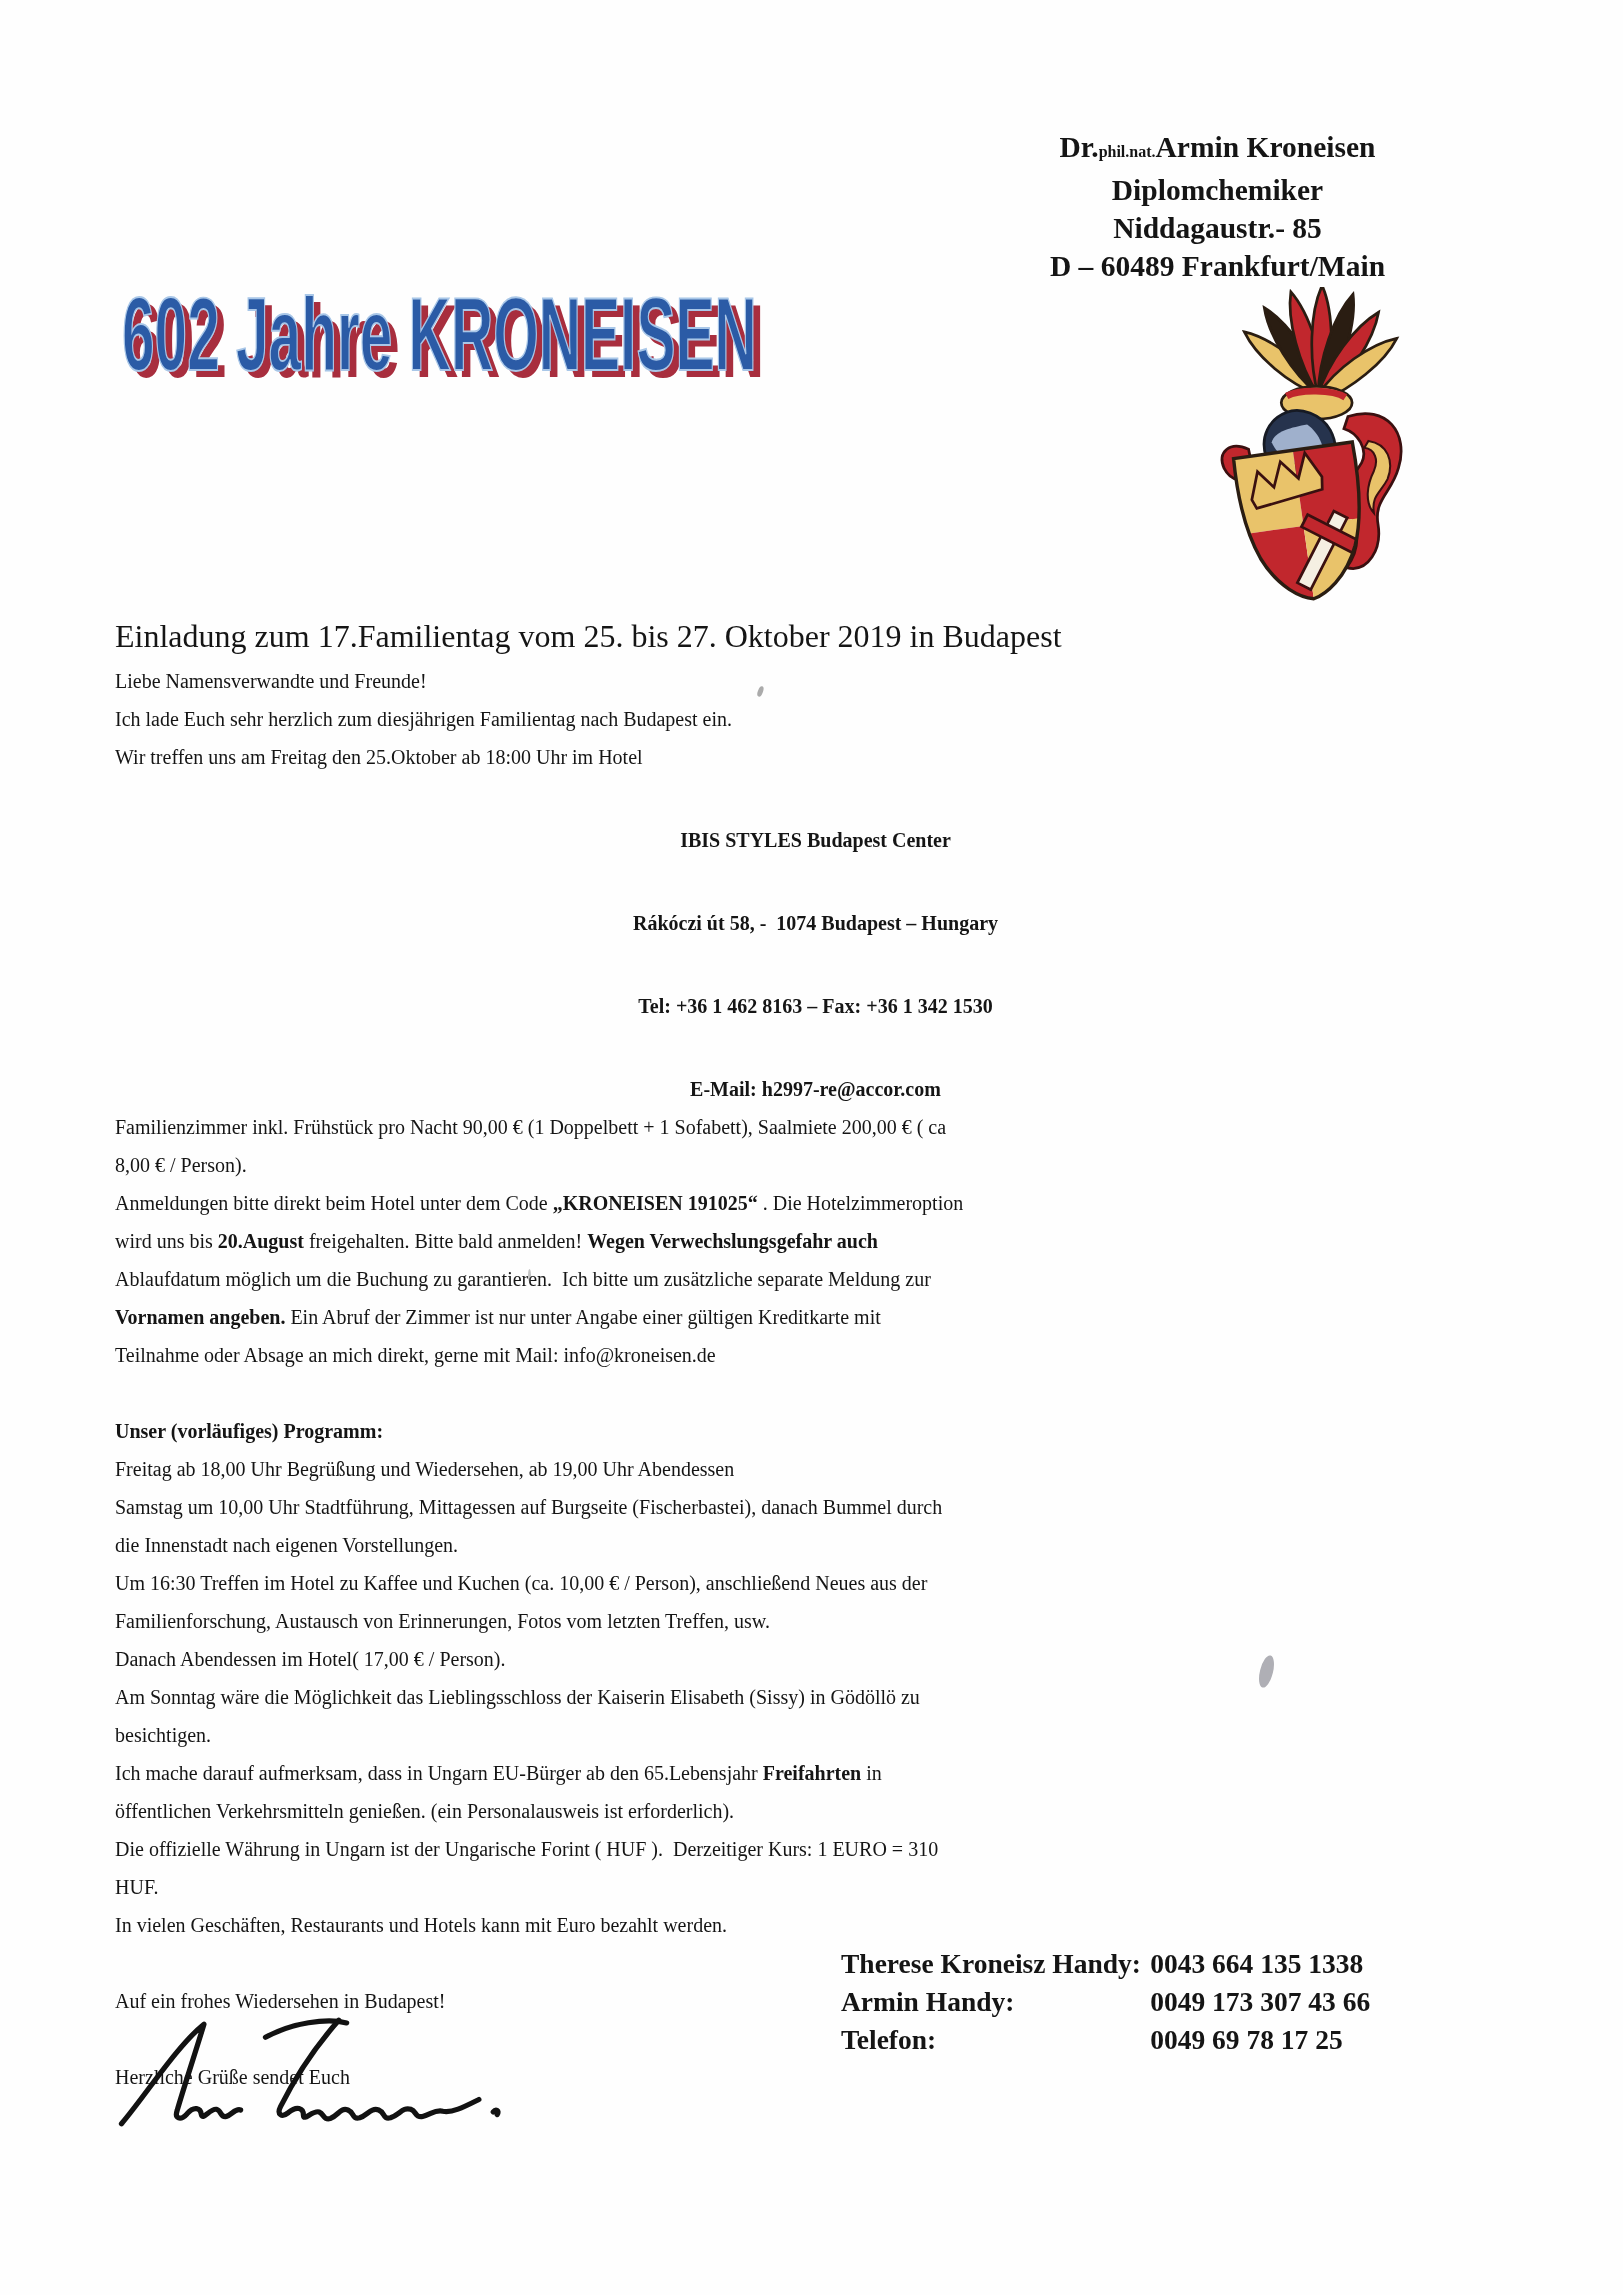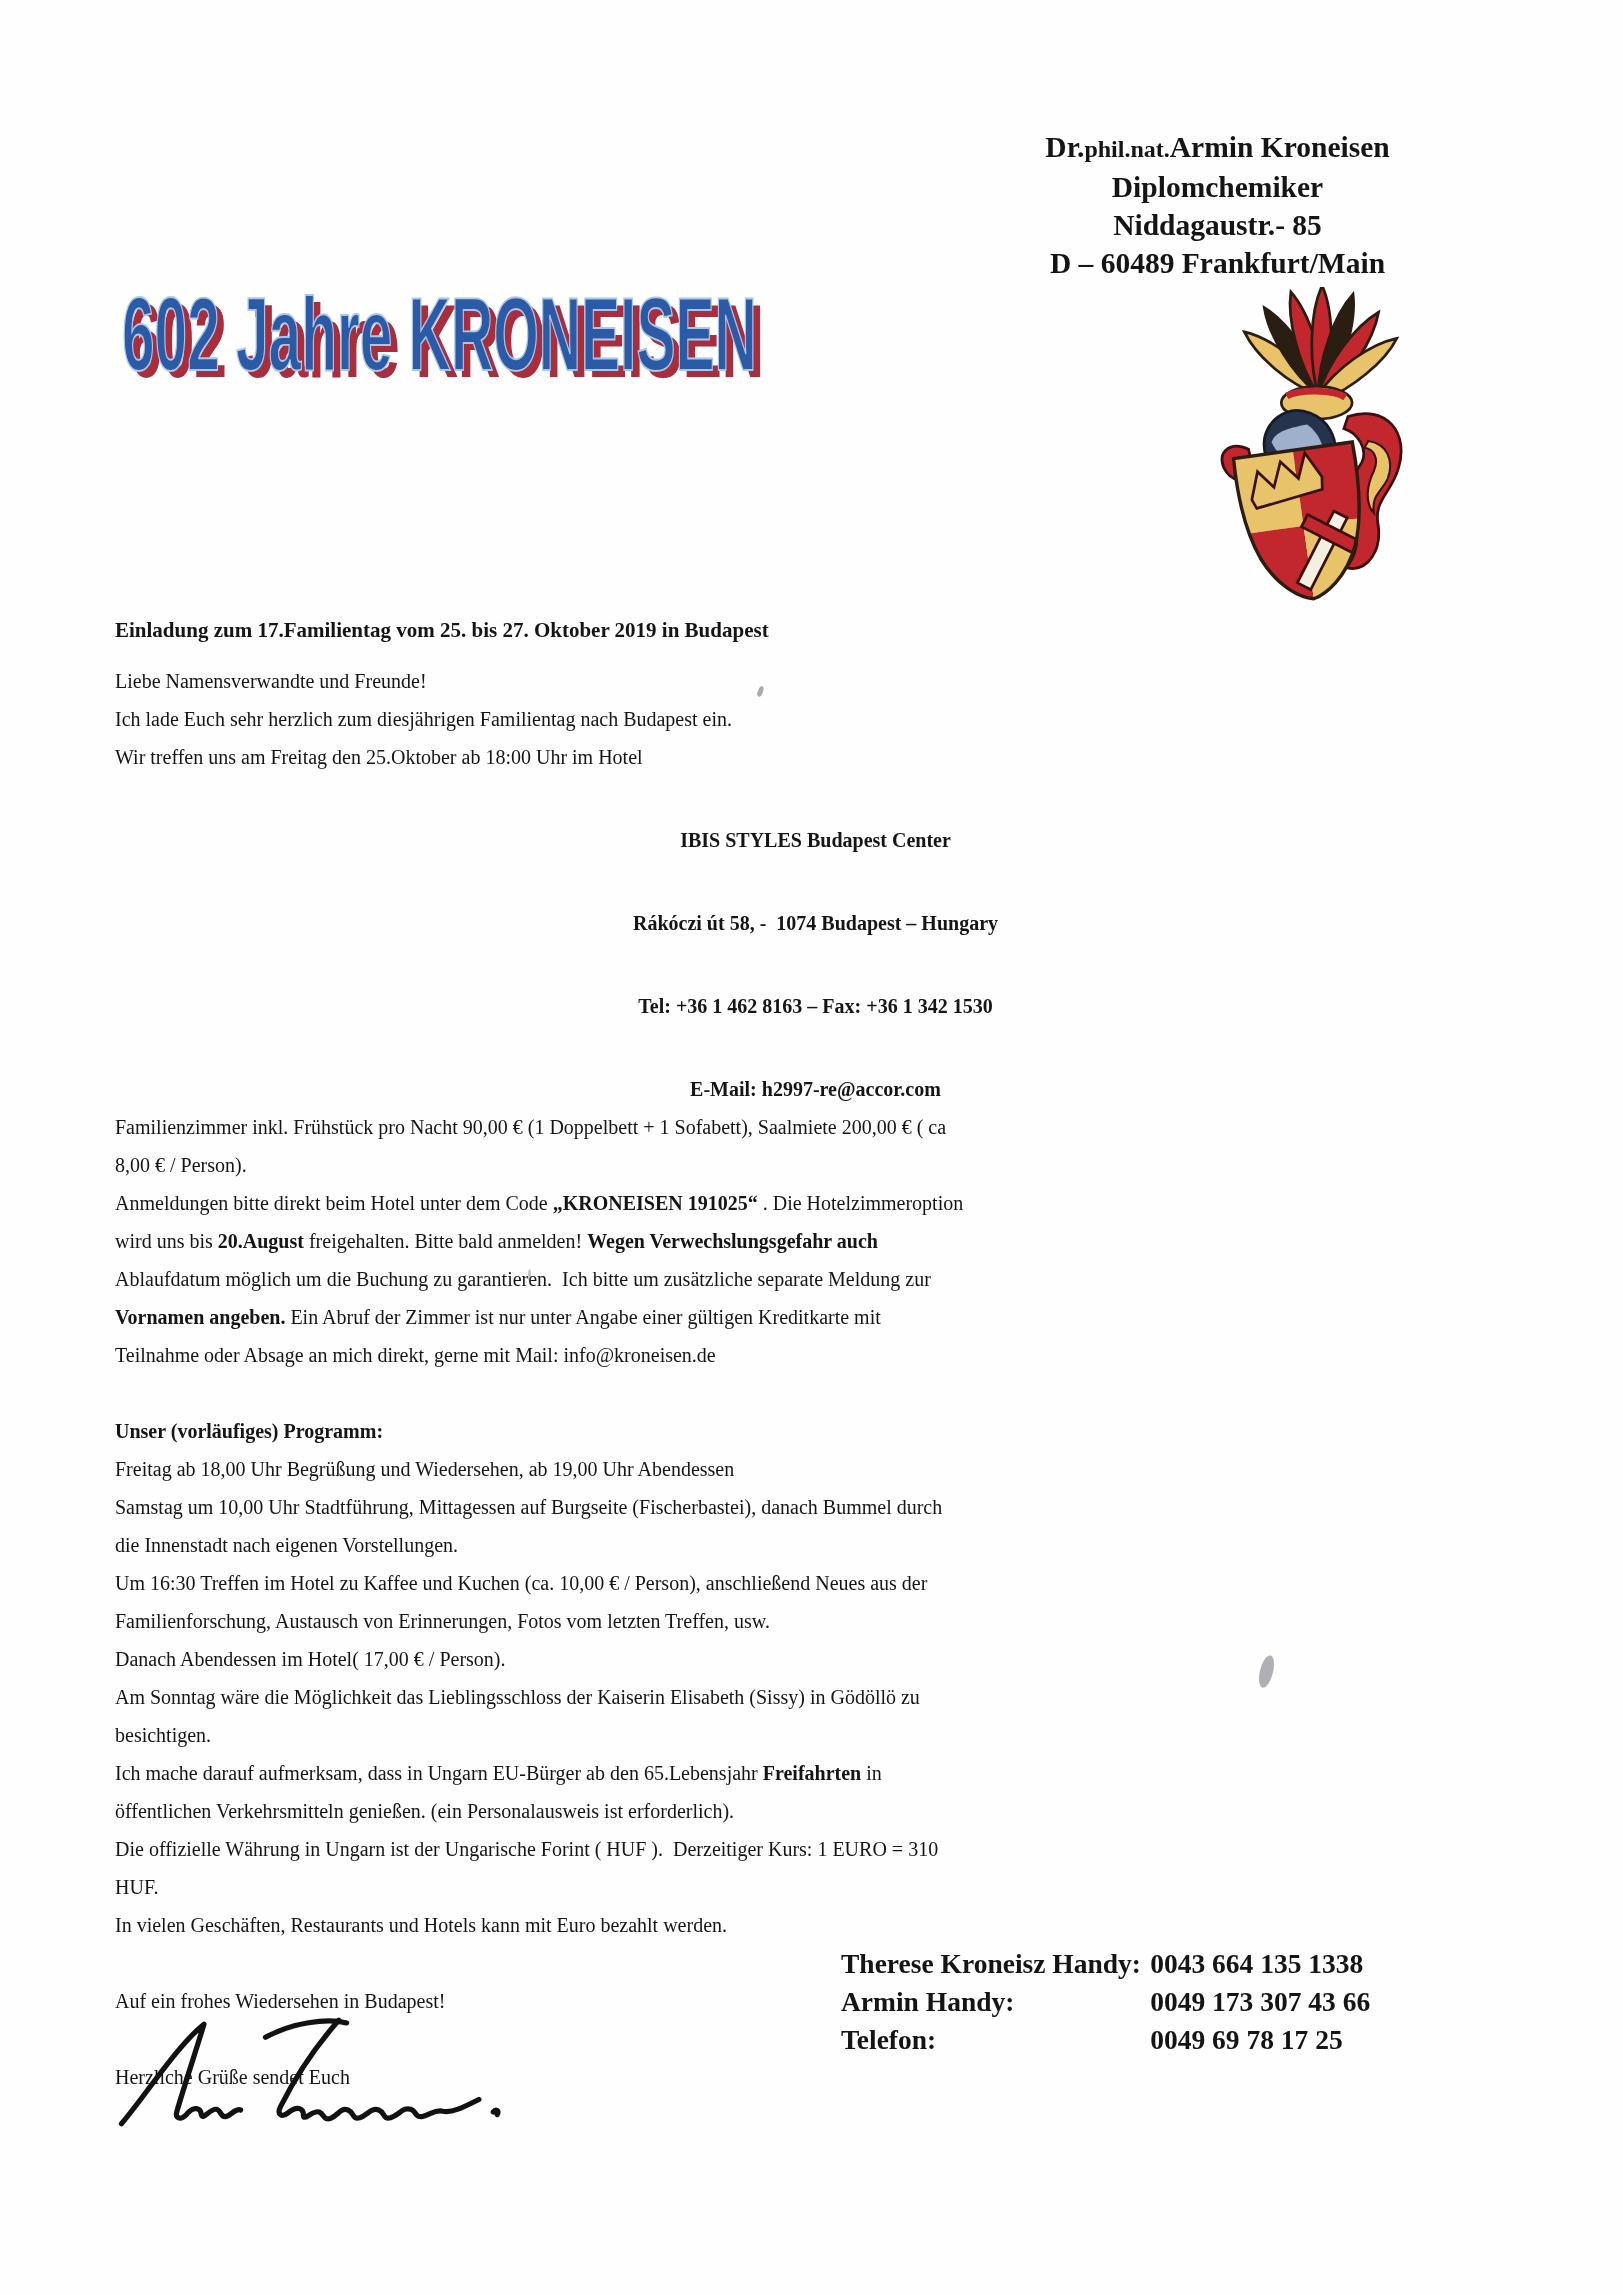--- a/index.html
+++ b/index.html
@@ -3,27 +3,27 @@
 <meta charset="utf-8">
 <style>
   html,body{margin:0;padding:0;background:#ffffff;}
   .page{
     position:relative;width:1623px;height:2295px;background:#fefefe;
     font-family:"Liberation Serif","DejaVu Serif",serif;color:#151515;overflow:hidden;
   }
   
   .sender{position:absolute;left:936px;top:128px;width:563px;text-align:center;
     font-weight:bold;font-size:29.5px;line-height:38px;}
-  .sender .small{font-size:24px;letter-spacing:0px;}
+  .sender .small{font-size:16px;letter-spacing:0px;}
   
   .logo{position:absolute;left:122px;top:281px;}
   
   .crest{position:absolute;left:1203px;top:287px;}
   
-  .doc-title{position:absolute;left:115px;top:618px;font-weight:bold;font-size:21px;white-space:pre;text-align:right;}
+  .doc-title{position:absolute;left:115px;top:618px;font-weight:normal;font-size:32px;white-space:pre;text-align:right;}
   
   .body{position:absolute;left:115px;top:662px;width:1401px;font-size:20px;}
   .body .line{height:38px;line-height:38px;white-space:pre;}
   .body .line.center{text-align:center;margin-top:45px;}
   .b{font-weight:bold;}
   
   .contacts{position:absolute;left:841px;top:1945px;font-weight:bold;font-size:27.5px;
     display:grid;grid-template-columns:auto auto;column-gap:9.2px;}
   .contacts .lab{text-align:left;line-height:38px;white-space:pre;}
   .contacts .val{text-align:left;line-height:38px;white-space:pre;}

